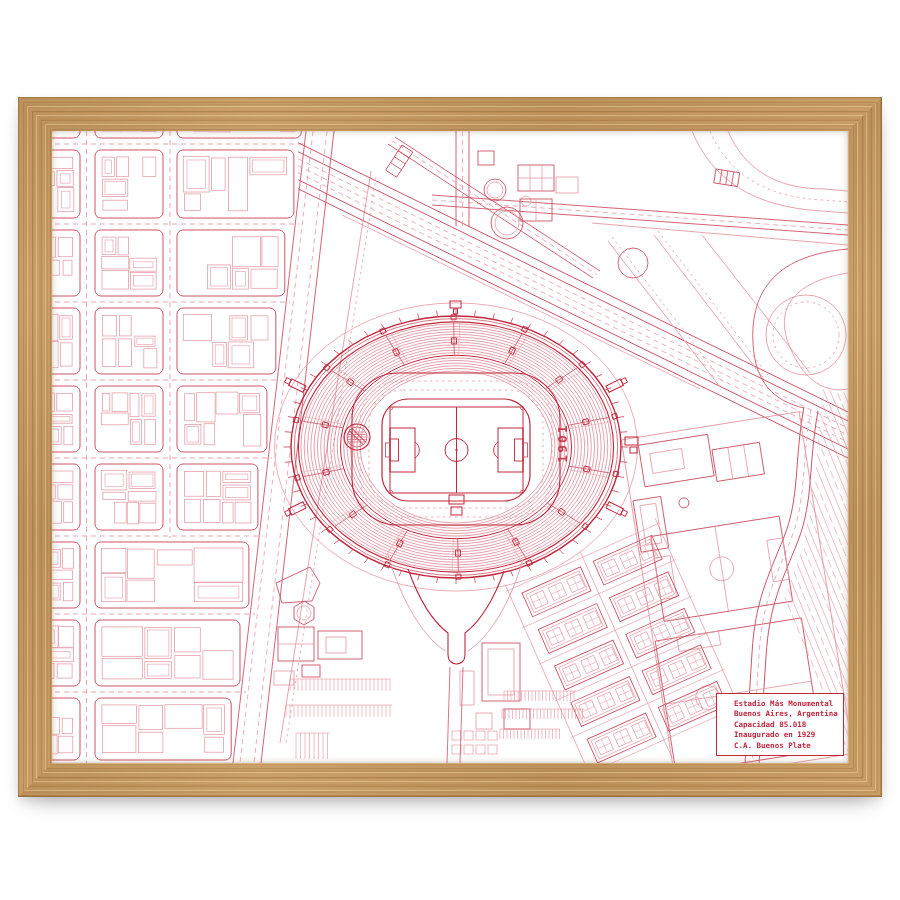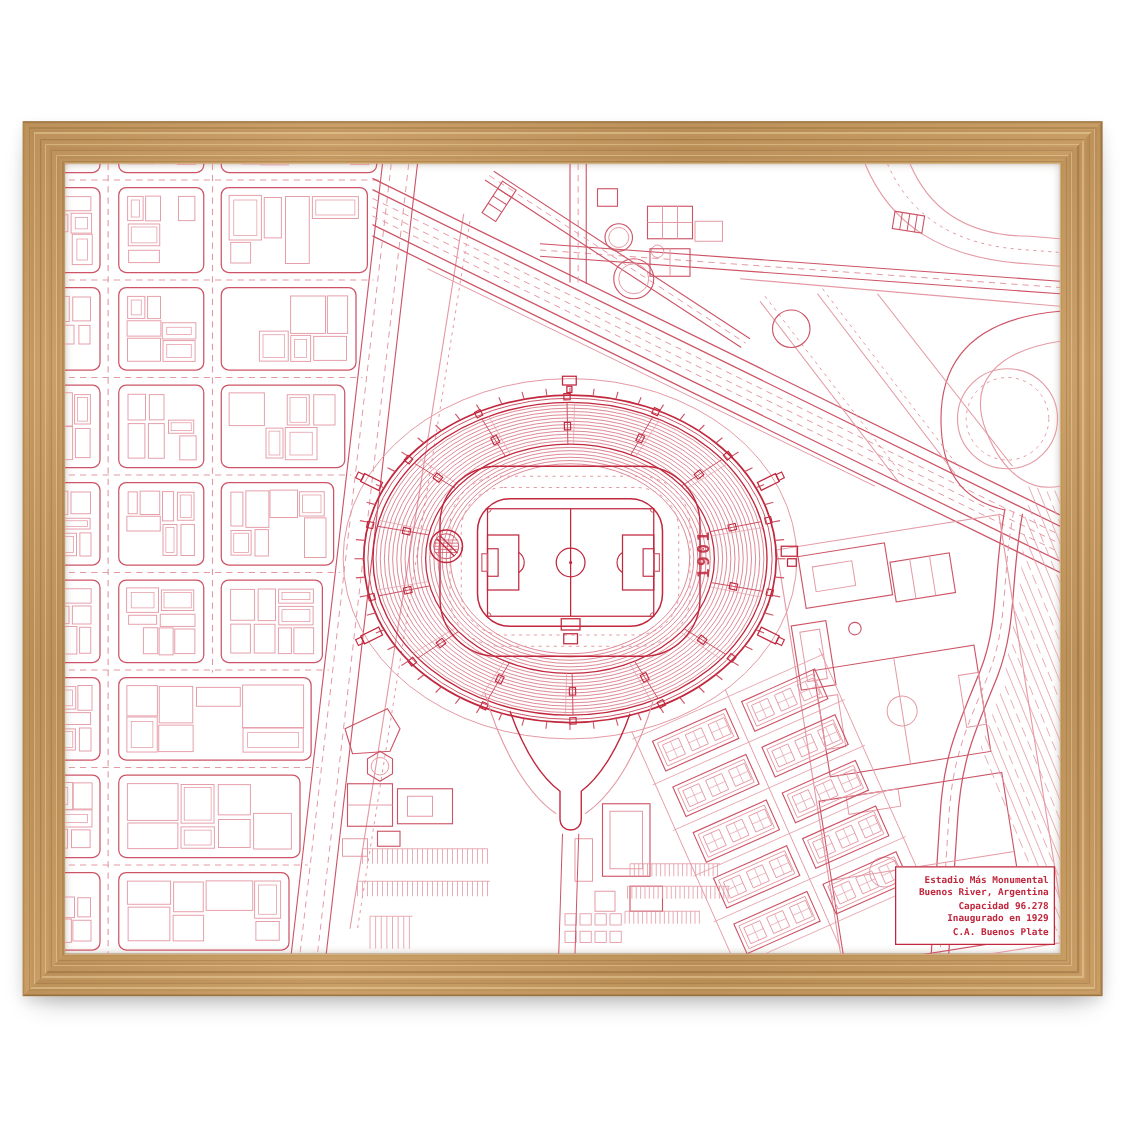--- a/index.html
+++ b/index.html
@@ -32,22 +32,22 @@
   .print{position:absolute;left:34px;top:34px;width:796px;height:632px;background:var(--paper);
     box-shadow:inset 0 0 7px rgba(80,55,25,.30), inset 0 0 1px rgba(80,55,25,.5);}
   .print svg{display:block;width:796px;height:632px;}
   
   .s{stroke:var(--ink);fill:none}
   .m{stroke:var(--ink-mid);fill:none}
   .l{stroke:var(--ink-soft);fill:none}
   .da{stroke-dasharray:5 4}
   .db{stroke-dasharray:2.5 3.5}
   .plate{position:absolute;left:664px;top:562px;width:128px;box-sizing:border-box;
-    background:var(--paper);border:1.6px solid var(--ink);padding:5px 4px 4px 7px;
-    color:var(--ink);font-size:7.5px;line-height:10.4px;font-weight:bold;white-space:nowrap;text-align:right;}
+    background:var(--paper);border:1.6px solid var(--ink);padding:5px 4px 4px 17px;
+    color:var(--ink);font-size:7.5px;line-height:10.4px;font-weight:bold;white-space:nowrap;}
   .plate span{display:block;}
   .yeartxt{font-family:"DejaVu Sans Mono","Liberation Mono",monospace;font-weight:bold;
     font-size:13px;letter-spacing:2px;fill:var(--ink);opacity:.85;}
 </style>
 </head>
 <body>
 
 <div class="stage">
   <div class="frame">
     <div class="fp top grain-h"></div>
@@ -702,20 +702,20 @@
         </g>
       <defs>
             <clipPath id="hatchclip">
               <polygon points="712,632 716,520 732,468 750,418 764,336 770,258 796,262 796,632"></polygon>
             </clipPath>
           </defs>
         </svg>
 
       <div class="plate">
         <span>Estadio Más Monumental</span>
-        <span>Buenos River, Argentina</span>
-        <span>Capacidad 96.278</span>
+        <span>Buenos Aires, Argentina</span>
+        <span>Capacidad 85.018</span>
         <span>Inaugurado en 1929</span>
         <span>C.A. Buenos Plate</span>
       </div>
     </div>
   </div>
 </div>
 
 </body></html>

